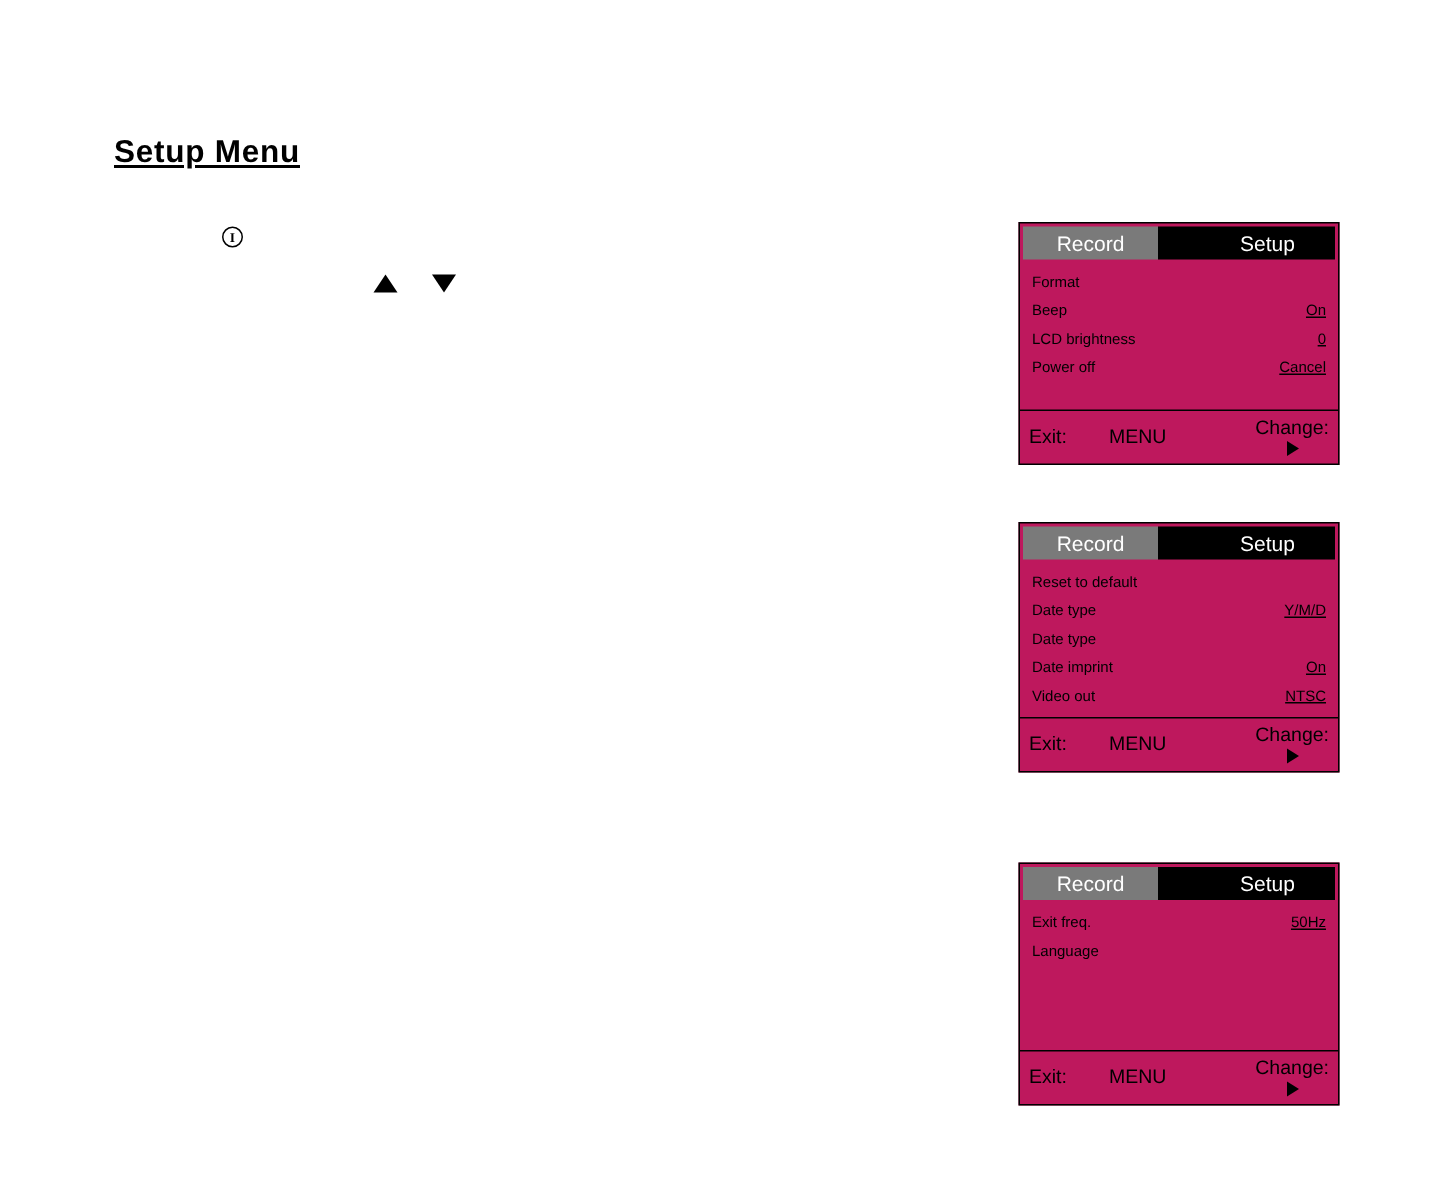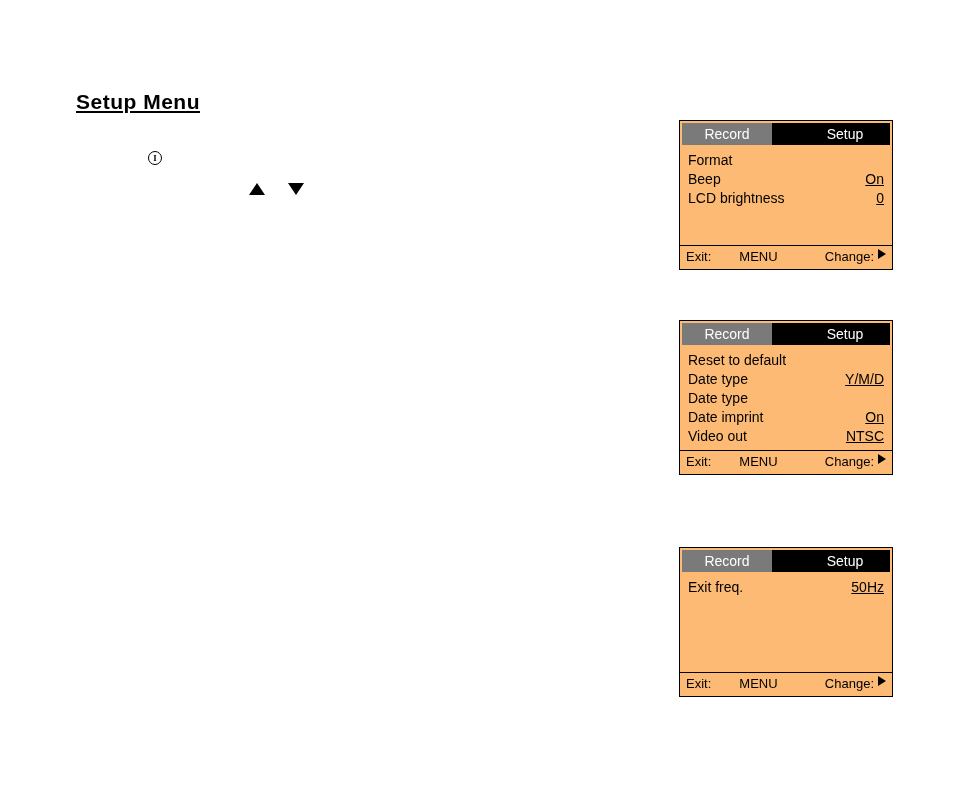--- a/index.html
+++ b/index.html
@@ -50,21 +50,22 @@
       border-left: 8px solid transparent;
       border-right: 8px solid transparent;
       border-top: 12px solid #000;
     }
 
     .panel {
       position: absolute;
       left: 679px;
       width: 214px;
       border: 1.5px solid #000;
-      background: #fdba74;
+      background: #be185d;
+      margin-top: 28px;
     }
     .panel-1 { top: 120px; }
     .panel-2 { top: 320px; }
     .panel-3 { top: 547px; }
 
     .tab-row {
       display: flex;
       height: 22px;
       margin: 2px 2px 0 2px;
     }
@@ -80,41 +81,41 @@
     .tab-active { background: #000; padding-left: 28px; }
 
     .items {
       padding: 6px 8px 4px 8px;
       min-height: 100px;
     }
     .item {
       display: flex;
       justify-content: space-between;
       align-items: flex-start;
-      font-size: 14px;
+      font-size: 10px;
       line-height: 19px;
     }
     .label { text-align: left; }
     .value { text-align: right; text-decoration: underline; }
 
     .sep {
       border: none;
       border-top: 1px solid #000;
       margin: 0;
     }
 
     .footer {
       display: flex;
       justify-content: space-between;
       align-items: center;
       padding: 3px 6px 5px 6px;
       font-size: 13px;
     }
     .footer-left { display: flex; gap: 28px; }
-    .footer-right { display: flex; align-items: flex-start; gap: 2px; }
+    .footer-right { display: flex; align-items: center; gap: 2px; flex-direction: column; }
     .tri-right {
       display: inline-block;
       width: 0; height: 0;
       border-top: 5px solid transparent;
       border-bottom: 5px solid transparent;
       border-left: 8px solid #000;
       margin-left: 2px;
     }
   </style>
 </head>
@@ -139,20 +140,24 @@
       <span class="value"></span>
     </div>
     <div class="item">
       <span class="label">Beep</span>
       <span class="value">On</span>
     </div>
     <div class="item">
       <span class="label">LCD brightness</span>
       <span class="value">0</span>
     </div>
+    <div class="item">
+      <span class="label">Power off</span>
+      <span class="value">Cancel</span>
+    </div>
   </div>
   <hr class="sep">
   <div class="footer">
     <div class="footer-left">
       <span>Exit:</span>
       <span>MENU</span>
     </div>
     <div class="footer-right">
       <span>Change:</span>
       <span class="tri-right"></span>
@@ -203,20 +208,24 @@
 <div class="panel panel-3">
   <div class="tab-row">
     <div class="tab tab-inactive">Record</div>
     <div class="tab tab-active">Setup</div>
   </div>
   <div class="items">
     <div class="item">
       <span class="label">Exit freq.</span>
       <span class="value">50Hz</span>
     </div>
+    <div class="item">
+      <span class="label">Language</span>
+      <span class="value"></span>
+    </div>
   </div>
   <hr class="sep">
   <div class="footer">
     <div class="footer-left">
       <span>Exit:</span>
       <span>MENU</span>
     </div>
     <div class="footer-right">
       <span>Change:</span>
       <span class="tri-right"></span>

